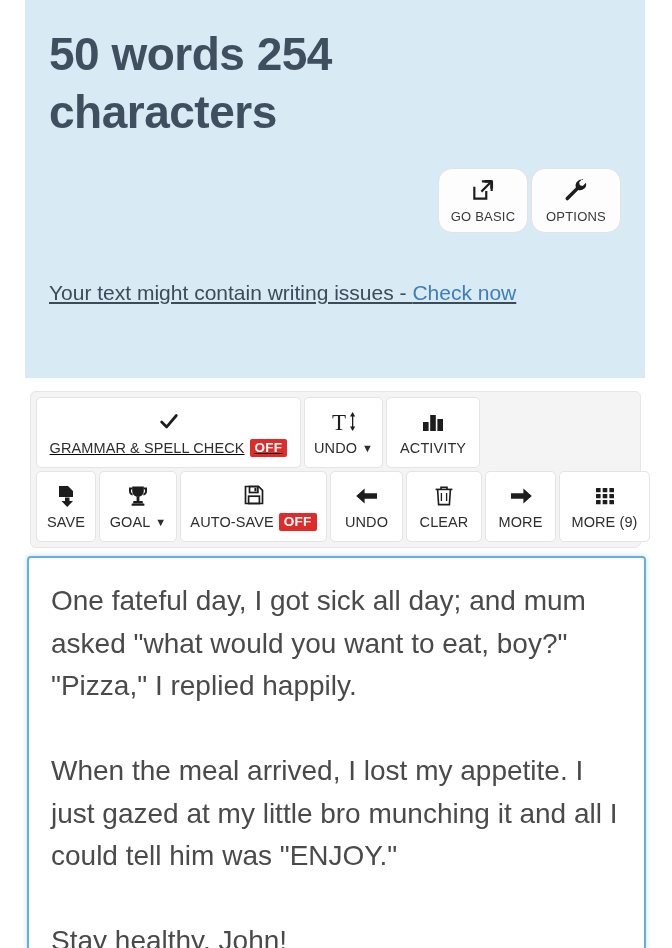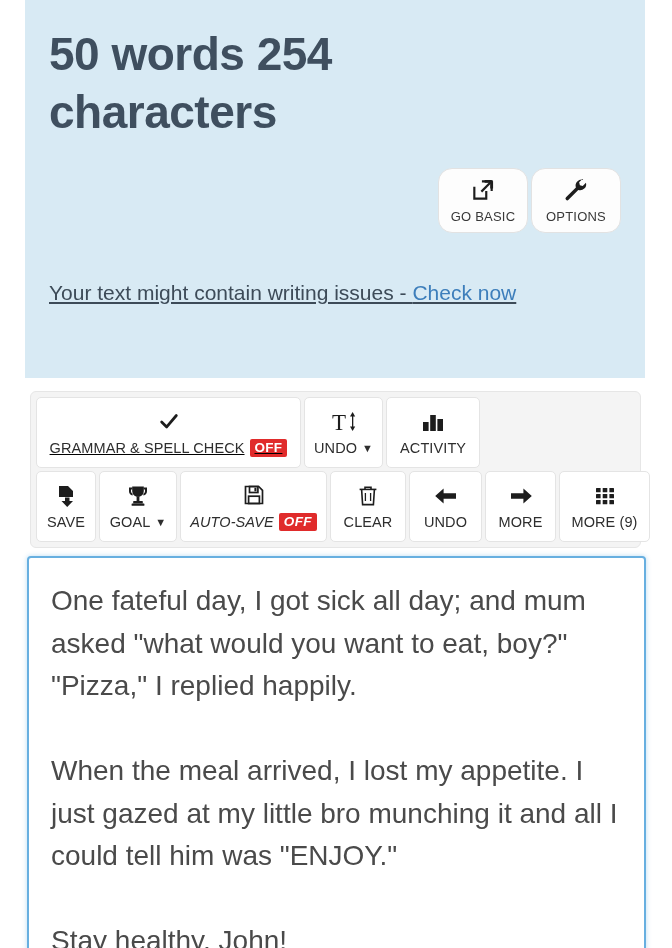--- a/index.html
+++ b/index.html
@@ -138,21 +138,21 @@
   .caret { font-size: 11px; line-height: 1; color: #2e2e2e; }
 
   
   .w-grammar { flex: 0 0 265px; text-decoration: underline; }
   .w-thes    { flex: 0 0 108px; }
   .w-case    { flex: 0 0 78px; }
   .w-activity{ flex: 0 0 94px; }
   
   .w-save    { flex: 0 0 60px; }
   .w-goal    { flex: 0 0 78px; }
-  .w-autosave{ flex: 0 0 147px; font-style: italic; }
+  .w-autosave{ flex: 0 0 147px; }
   .w-clear   { flex: 0 0 76px; }
   .w-undo    { flex: 0 0 73px; }
   .w-redo    { flex: 0 0 71px; }
   .w-more    { flex: 0 0 91px; }
 
   
   .editor {
     position: absolute;
     left: 27px;
     top: 556px;
@@ -302,42 +302,42 @@
             <rect x="6.6" y="13.2" width="10.8" height="7.3" fill="none"></rect>
             <rect x="12.4" y="4.8" width="2.1" height="3.5" fill="#1d1d1d" stroke="none"></rect>
           </svg>
         </span>
         <span class="lbl">
           <span>AUTO-SAVE</span>
           <span class="badge-off">OFF</span>
         </span>
       </div>
 
+      <div class="tb-btn w-undo">
+        <span class="icon">
+          <svg width="26" height="24" viewBox="0 0 26 24" fill="#1d1d1d">
+            <path d="M2.2 12 L10.6 4.4 L10.6 9.2 L23 9.2 L23 14.8 L10.6 14.8 L10.6 19.6 Z"></path>
+          </svg>
+        </span>
+        <span class="lbl">
+          <span>UNDO</span>
+        </span>
+      </div>
+
       <div class="tb-btn w-clear">
         <span class="icon">
           <svg width="22" height="24" viewBox="0 0 22 24" fill="none" stroke="#1d1d1d" stroke-width="1.6">
             <path d="M2.6 5.4h16.8"></path>
             <path d="M8 5.4V3.2h6v2.2"></path>
             <path d="M4.6 5.4l1 15.2h10.8l1-15.2"></path>
             <path d="M8.4 9v8M13.6 9v8" stroke-width="1.3"></path>
           </svg>
         </span>
         <span class="lbl">
           <span>CLEAR</span>
-        </span>
-      </div>
-
-      <div class="tb-btn w-undo">
-        <span class="icon">
-          <svg width="26" height="24" viewBox="0 0 26 24" fill="#1d1d1d">
-            <path d="M2.2 12 L10.6 4.4 L10.6 9.2 L23 9.2 L23 14.8 L10.6 14.8 L10.6 19.6 Z"></path>
-          </svg>
-        </span>
-        <span class="lbl">
-          <span>UNDO</span>
         </span>
       </div>
 
       <div class="tb-btn w-redo">
         <span class="icon">
           <svg width="26" height="24" viewBox="0 0 26 24" fill="#1d1d1d">
             <path d="M23.8 12 L15.4 4.4 L15.4 9.2 L3 9.2 L3 14.8 L15.4 14.8 L15.4 19.6 Z"></path>
           </svg>
         </span>
         <span class="lbl">

